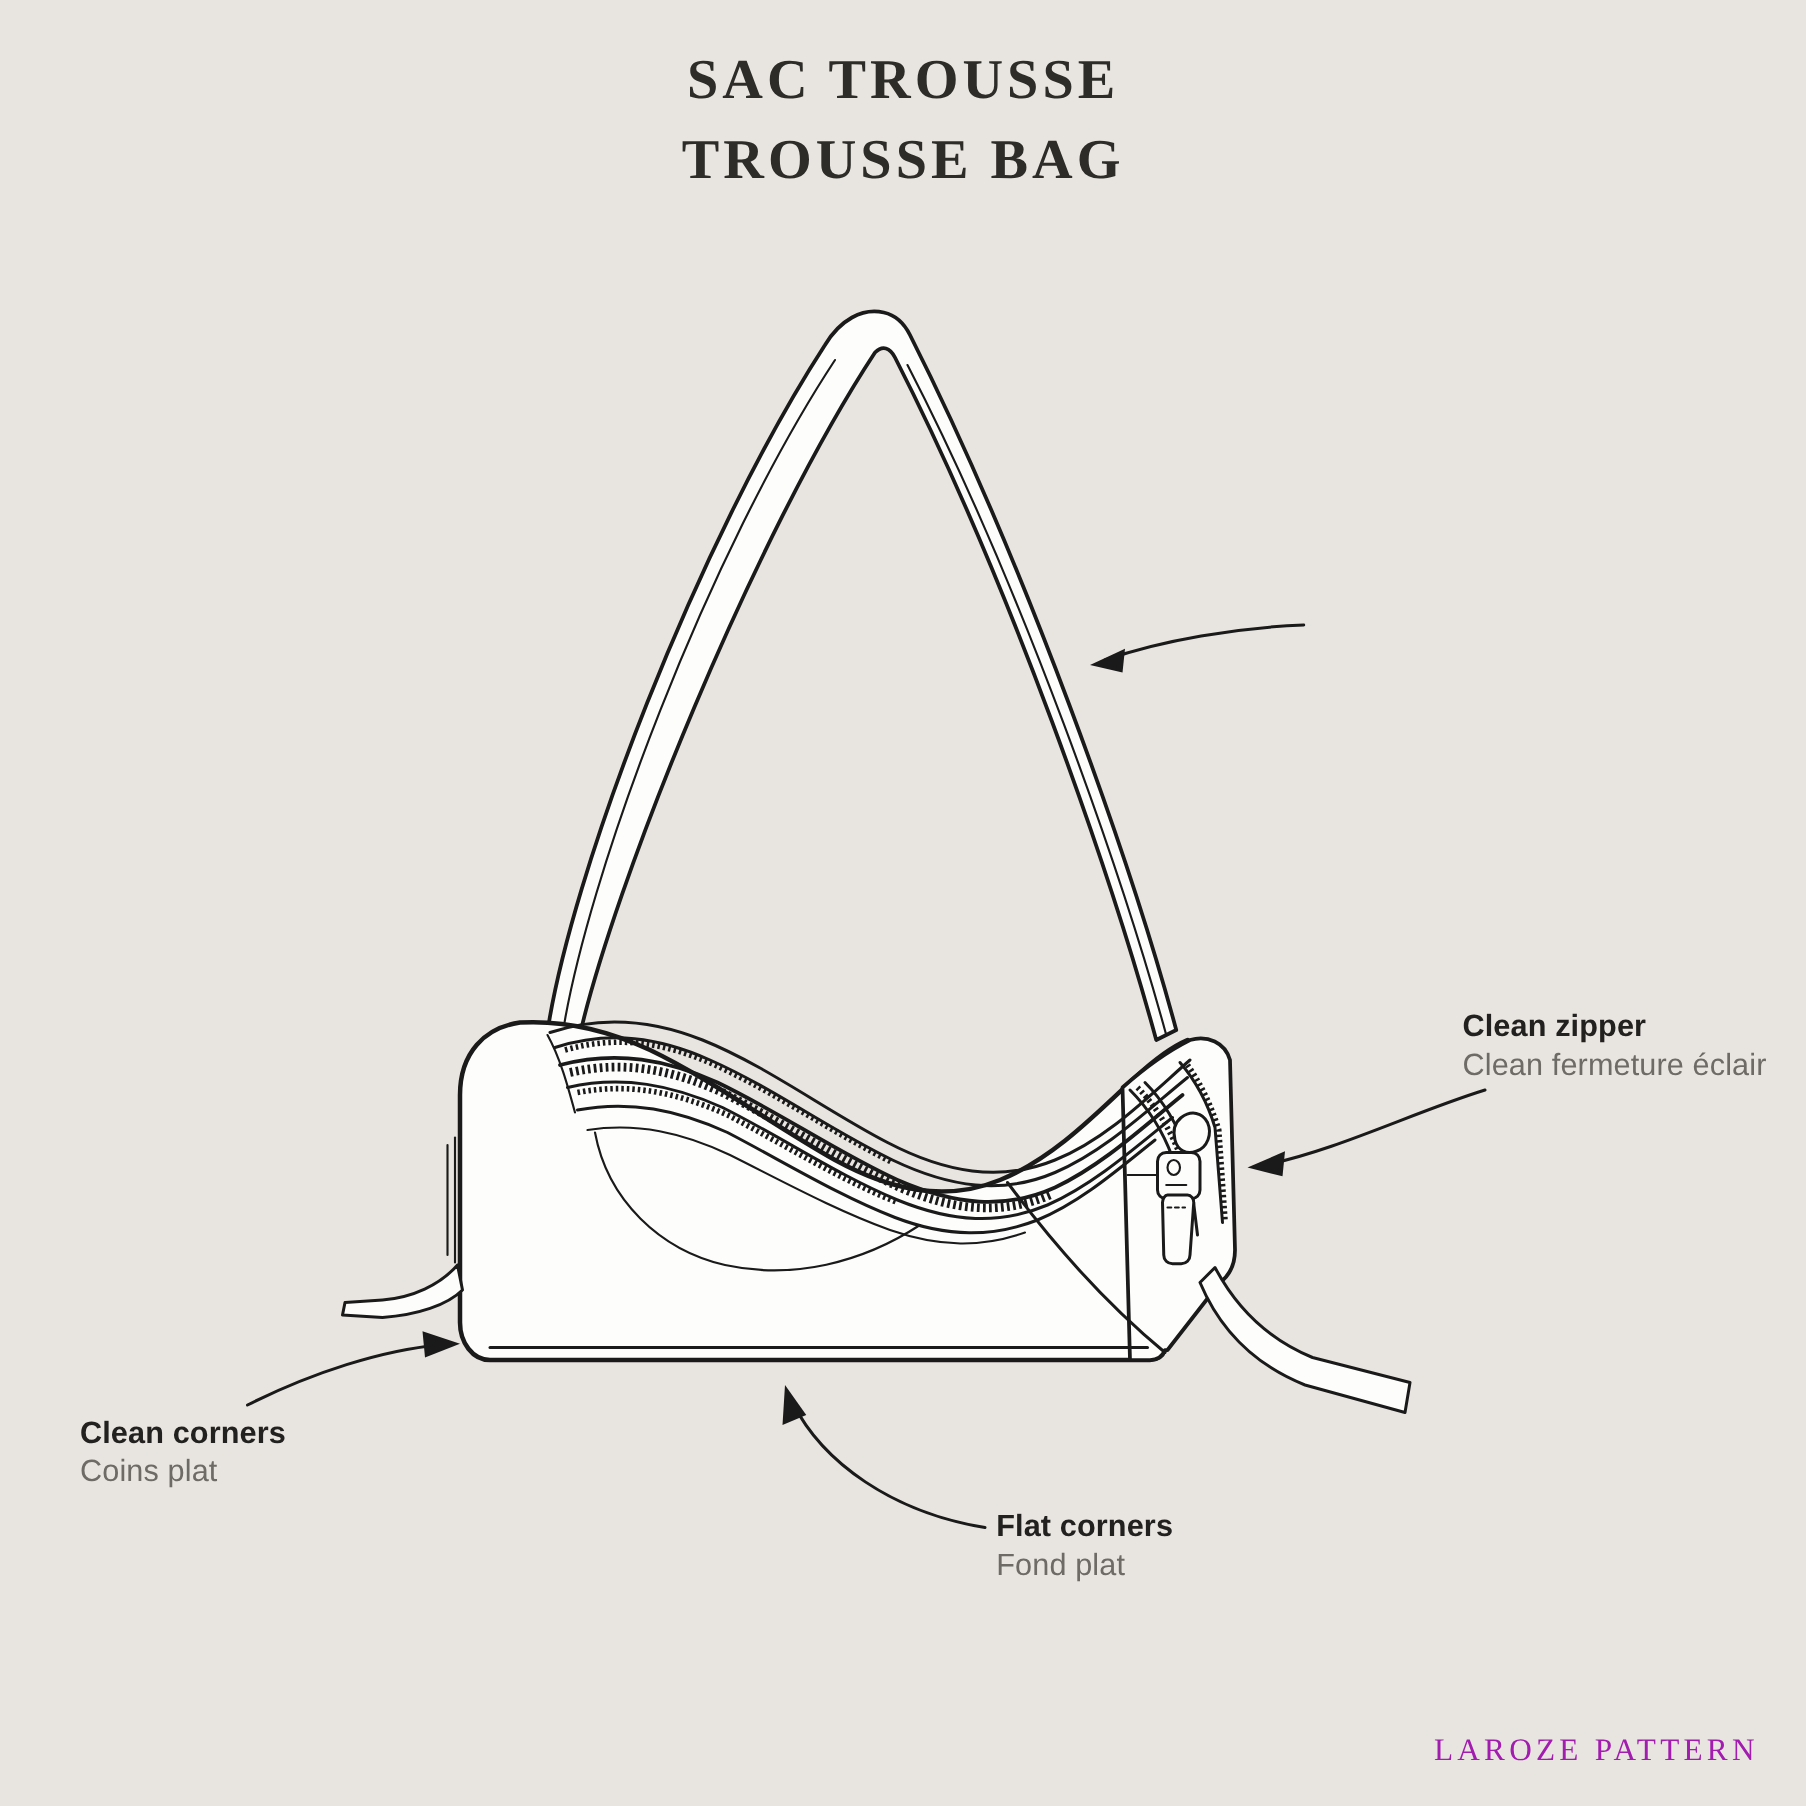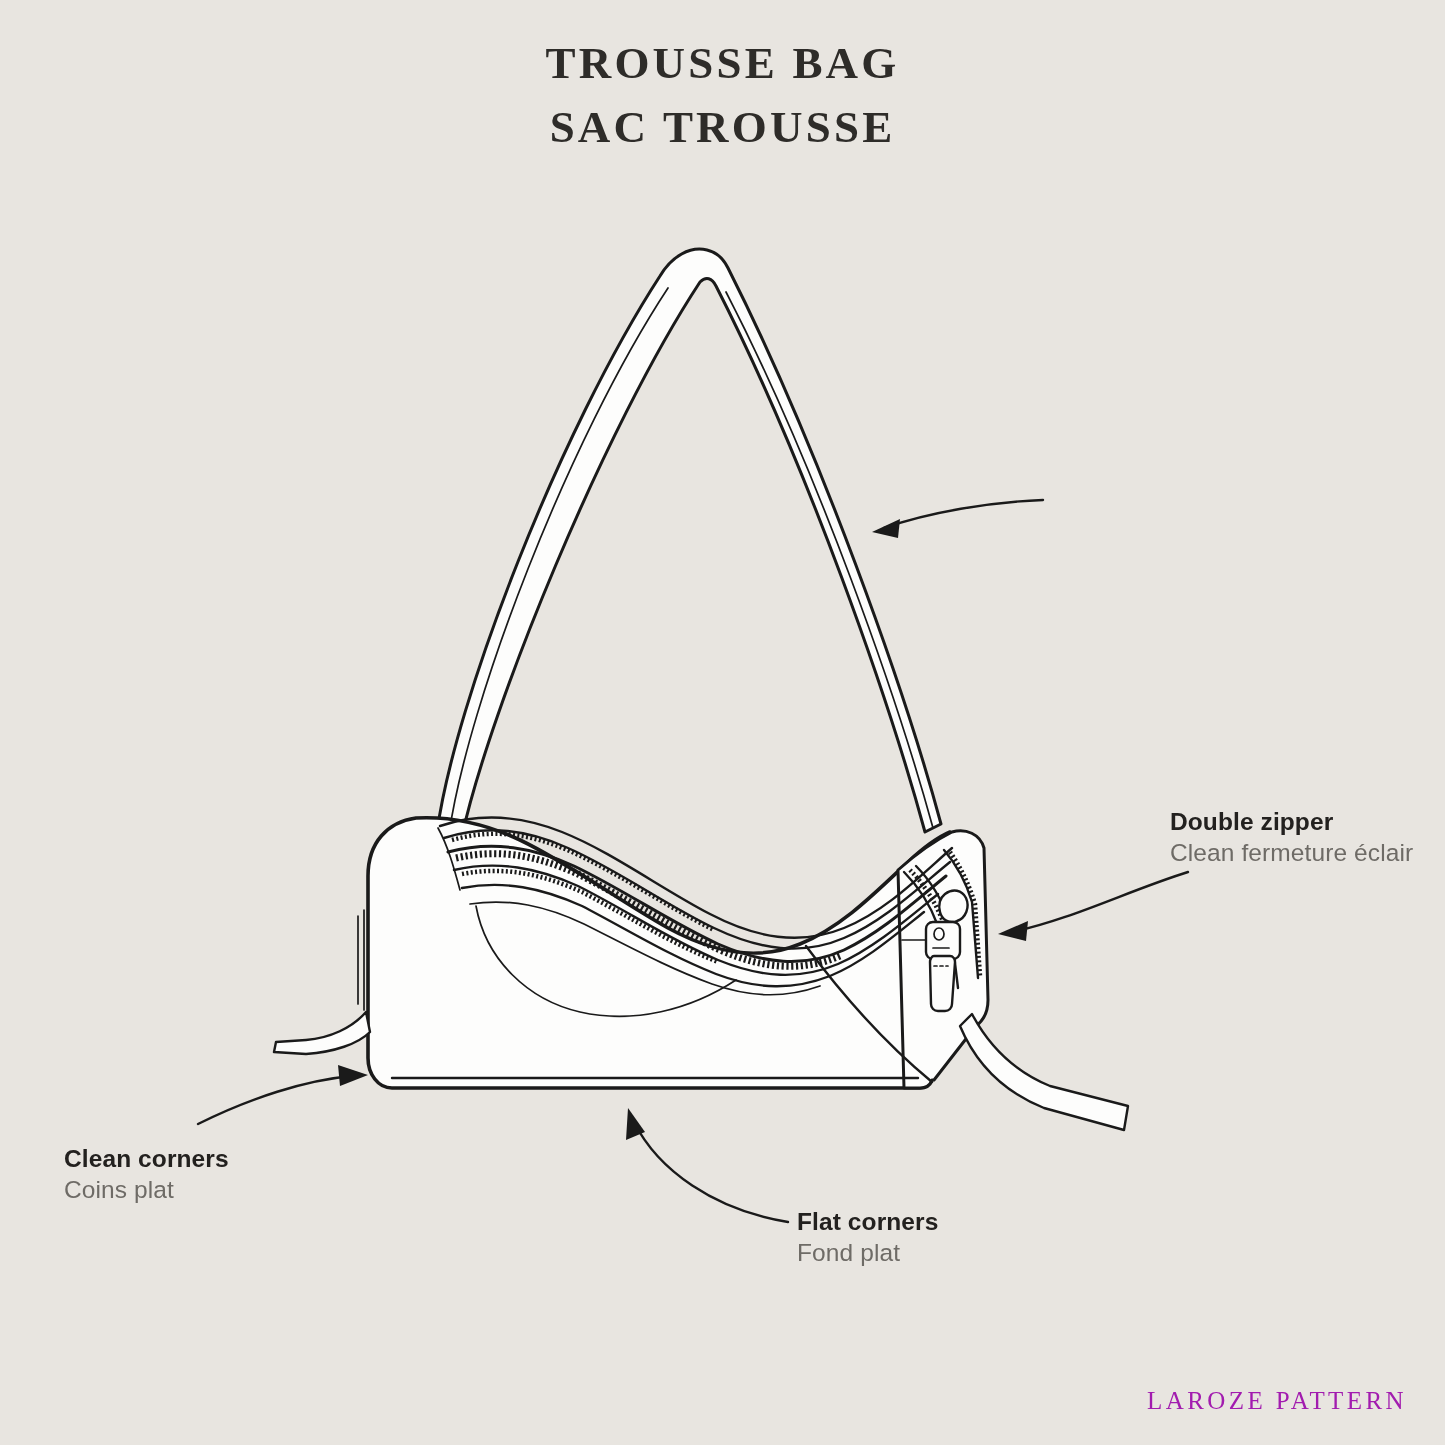--- a/index.html
+++ b/index.html
@@ -66,21 +66,21 @@
     font-size: 24.5px;
     font-weight: 400;
     color: #6e6b66;
     letter-spacing: 0.1px;
     line-height: 1.28;
     white-space: nowrap;
   }
 
   #ann-handle   { top: 486px;  left: 1056px; }
   #ann-zipper   { top: 806px;  left: 1170px; }
-  #ann-corners  { top: 1131px; left: 64px; margin-top: 12px;   }
+  #ann-corners  { top: 1131px; left: 64px;   }
   #ann-bottom   { top: 1206px; left: 797px;  }
 
   
   .footer-brand {
     position: absolute;
     right: 38px;
     bottom: 30px;
     font-family: "Liberation Serif", "DejaVu Serif", serif;
     font-size: 25px;
     font-weight: 400;
@@ -88,22 +88,22 @@
     color: #a21caf;
     white-space: nowrap;
   }
 </style>
 </head>
 <body>
 
 <div class="page">
 
   <div class="title-block">
+    <div class="title-line">SAC TROUSSE</div>
     <div class="title-line">TROUSSE BAG</div>
-    <div class="title-line">SAC TROUSSE</div>
   </div>
 
   <svg class="illustration" viewBox="0 0 1445 1445">
     <defs>
 
       <style>
         .ink      { fill:none; stroke:#1a1a1a; }
         .body-fill{ fill:#fdfdfc; stroke:#1a1a1a; }
         .w-thin   { stroke-width:2.4; }
         .w-med    { stroke-width:3.0; }
@@ -302,21 +302,21 @@
 
       <g>
         <path class="ink w-thin cap-r" d="M788 1222 C714 1210 658 1170 634 1122"></path>
         <path d="M628 1108 L626 1140 L645 1132 Z" fill="#1a1a1a"></path>
       </g>
     </g>
   </svg>
 
 
   <div class="annotation" id="ann-zipper">
-    <div class="ann-title">Double zipper</div>
+    <div class="ann-title">Clean zipper</div>
     <div class="ann-sub">Clean fermeture éclair</div>
   </div>
 
   <div class="annotation" id="ann-corners">
     <div class="ann-title">Clean corners</div>
     <div class="ann-sub">Coins plat</div>
   </div>
 
   <div class="annotation" id="ann-bottom">
     <div class="ann-title">Flat corners</div>

